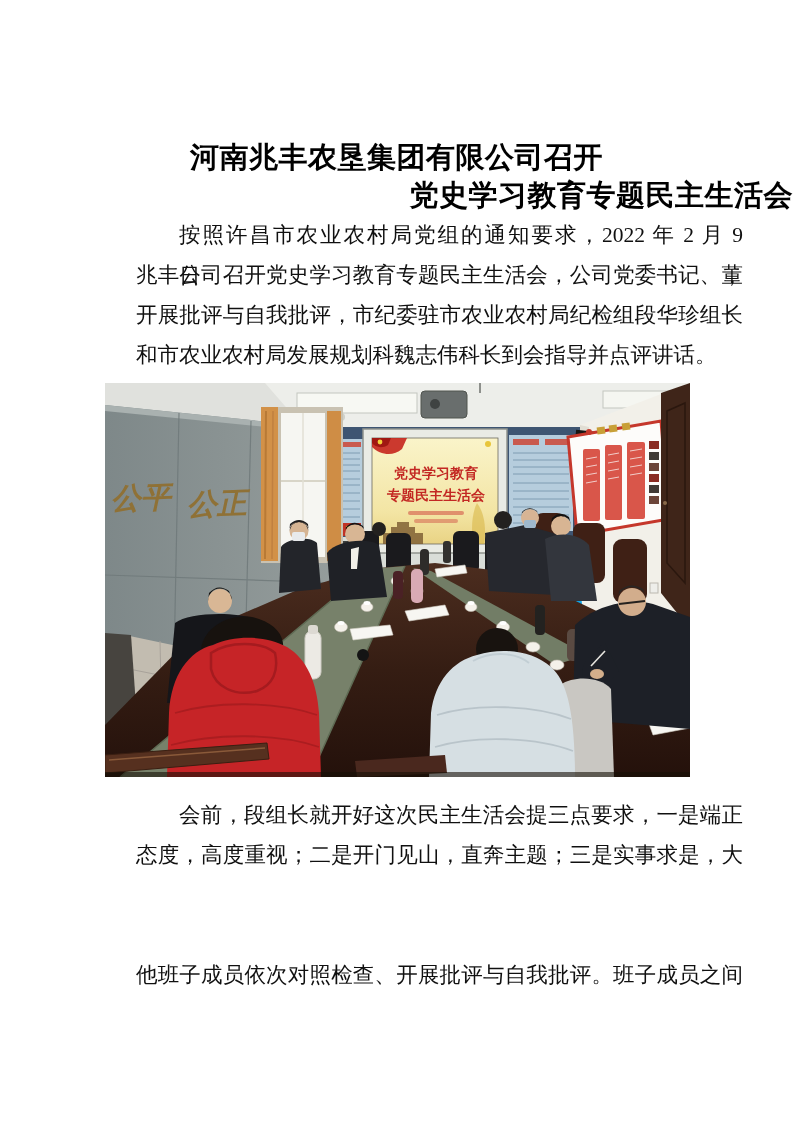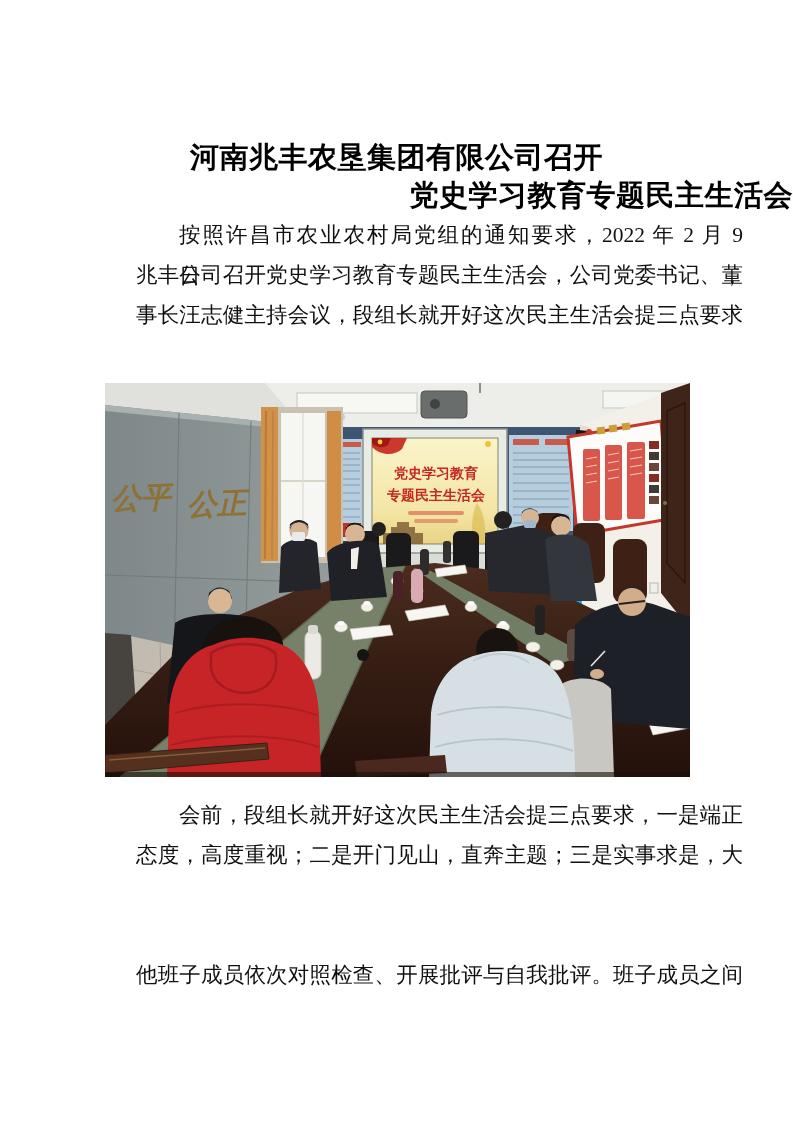--- a/index.html
+++ b/index.html
@@ -34,21 +34,22 @@
 </head>
 <body>
 
 <div class="page">
 
   <div class="title-line" id="title1">河南兆丰农垦集团有限公司召开</div>
   <div class="title-line" id="title2">党史学习教育专题民主生活会</div>
 
   <div class="bodyline first" id="p1l1">按照许昌市农业农村局党组的通知要求，2022 年 2 月 9 日，</div>
   <div class="bodyline" id="p1l2">兆丰公司召开党史学习教育专题民主生活会，公司党委书记、董</div>
-  <div class="bodyline" id="p1l3">事长汪志健主持会议，段组长就开好这次民主生活会提三点要求</div>
+  <div class="bodyline" id="p1l3">开展批评与自我批评，市纪委驻市农业农村局纪检组段华珍组长</div>
+  <div class="bodyline endline" id="p1l4">和市农业农村局发展规划科魏志伟科长到会指导并点评讲话。</div>
 
   <div class="photo">
     <svg width="585" height="394" viewBox="0 0 585 394">
       <defs>
         <linearGradient id="slideGrad" x1="0" y1="0" x2="0" y2="1">
           <stop offset="0" stop-color="#faf4ca"></stop>
             <stop offset="0.7" stop-color="#f3e5a4"></stop>
             <stop offset="1" stop-color="#e9d384"></stop>
         </linearGradient>
         <linearGradient id="tableGrad" x1="0" y1="0" x2="0" y2="1">

